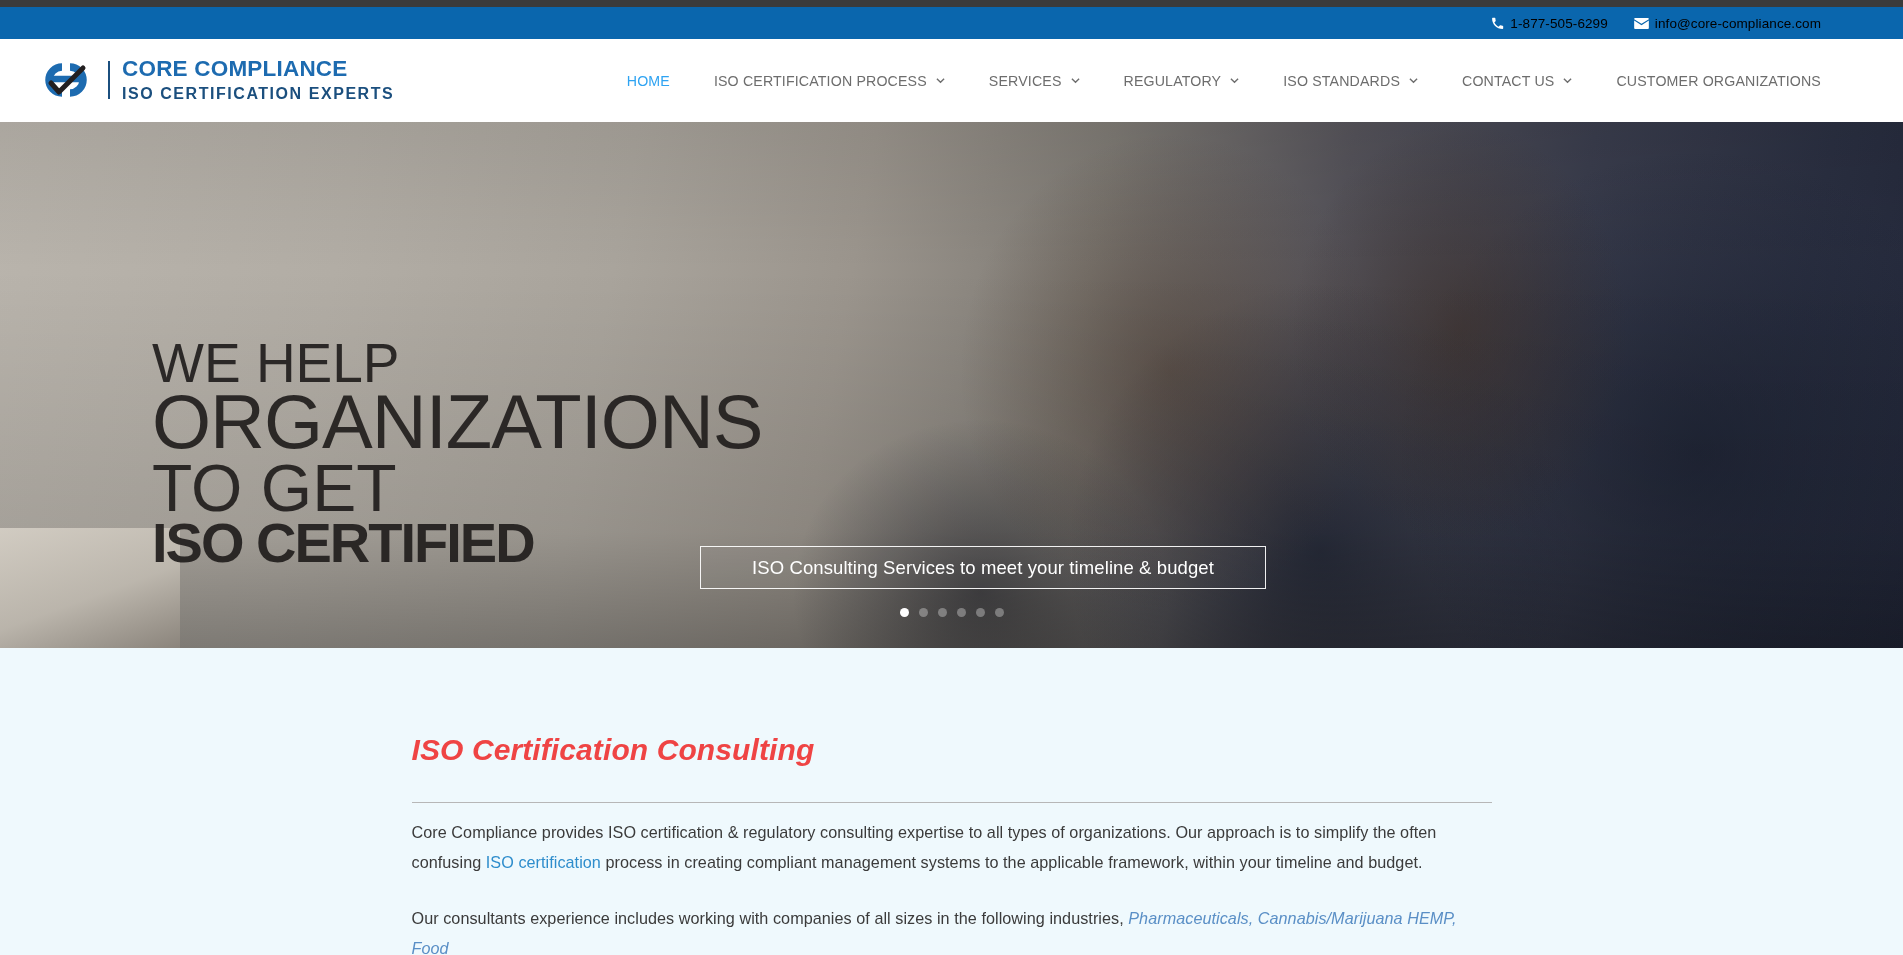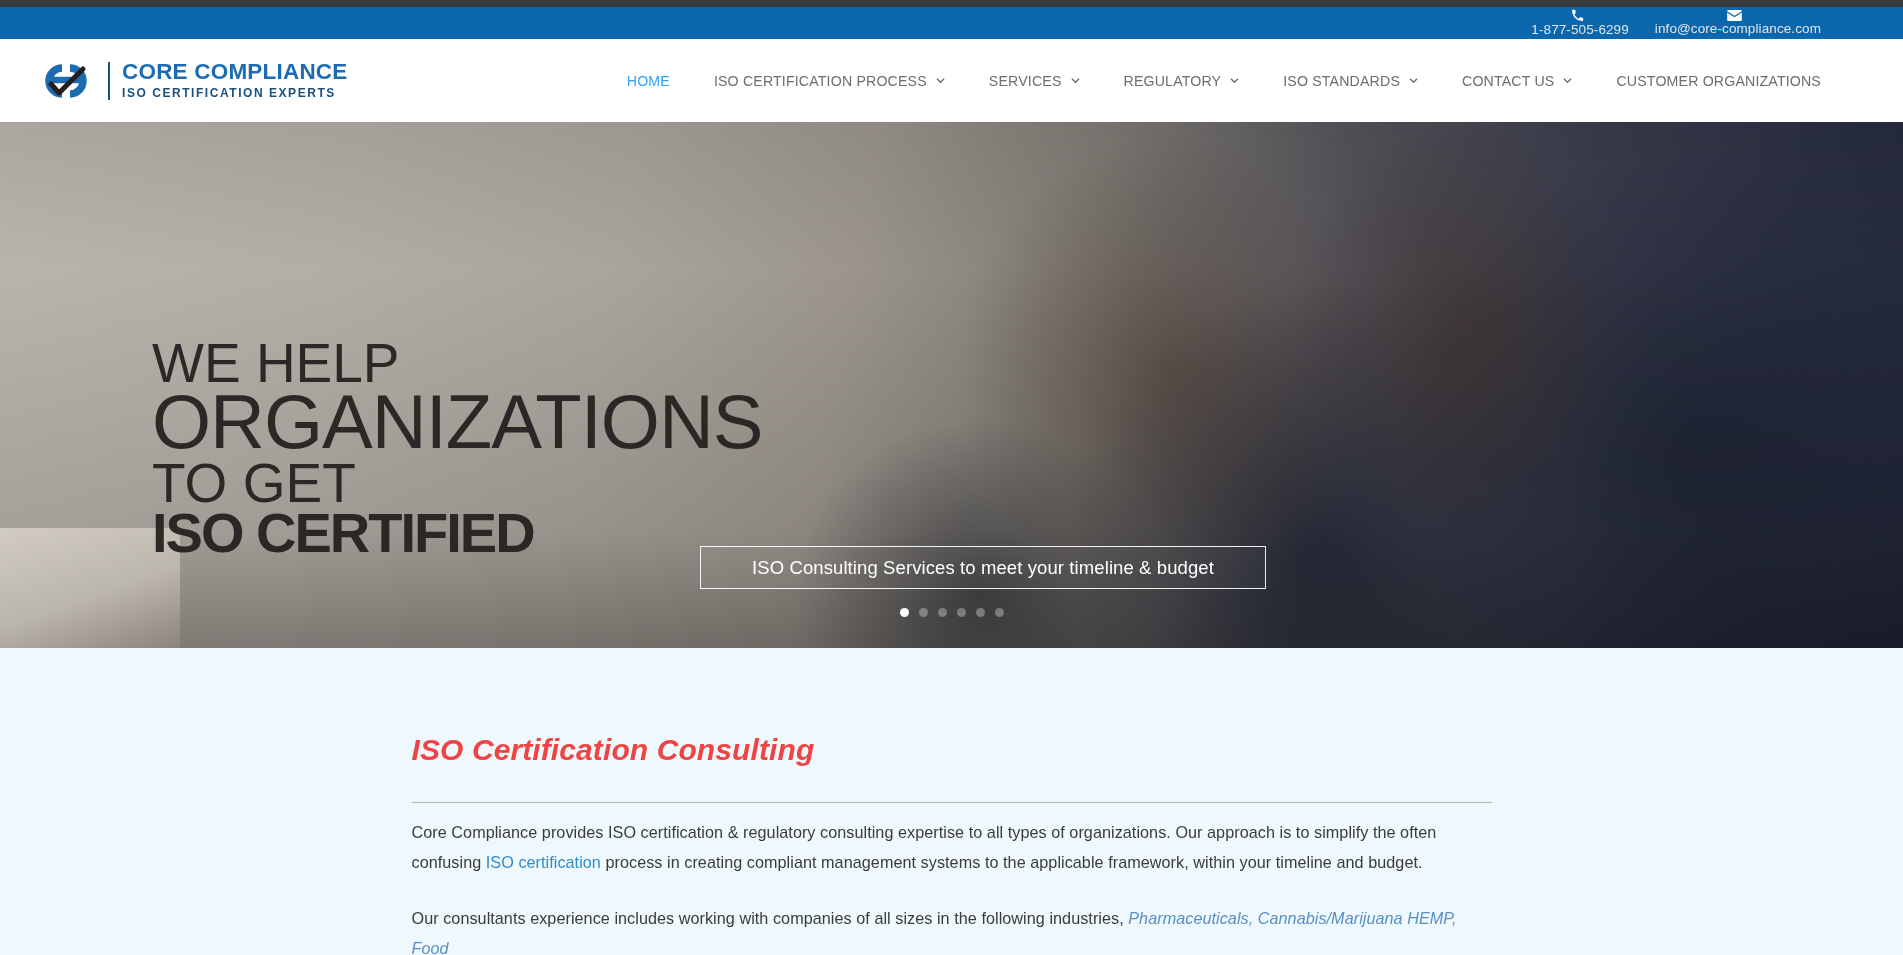--- a/index.html
+++ b/index.html
@@ -24,26 +24,25 @@
     display: flex;
     align-items: center;
     justify-content: flex-end;
     padding-right: 82px;
     color: #ffffff;
   }
   .topbar-item {
     display: flex;
     align-items: center;
     font-size: 13.5px;
-    color: #e5e5e5;
+    color: #000000;
     text-decoration: none;
     margin-left: 26px;
     letter-spacing: 0.1px;
     white-space: nowrap;
-    flex-direction: column;
   }
   .topbar-item .ico {
     display: inline-flex;
     align-items: center;
     margin-right: 6px;
   }
   .topbar-item svg { display: block; }
 
   
   .header {
@@ -71,21 +70,21 @@
   .logo-text { display: flex; flex-direction: column; justify-content: center; }
   .logo-title {
     font-size: 22.5px;
     font-weight: bold;
     color: #1d6bb0;
     letter-spacing: 0.2px;
     line-height: 1.08;
     white-space: nowrap;
   }
   .logo-sub {
-    font-size: 12px;
+    font-size: 16px;
     font-weight: bold;
     color: #1b4f7e;
     letter-spacing: 1.55px;
     line-height: 1.25;
     margin-top: 2px;
     white-space: nowrap;
   }
 
   .nav {
     margin-left: auto;
@@ -162,21 +161,21 @@
     left: 152px;
     top: 215px;
     color: #221f1e;
     line-height: 0.96;
     letter-spacing: -1px;
     opacity: 0.93;
     user-select: none;
   }
   .hl-1 { font-size: 55px; font-weight: 300; letter-spacing: 0px; }
   .hl-2 { font-size: 76px; font-weight: 300; letter-spacing: -1px; margin-top: -4px; }
-  .hl-3 { font-size: 55px; font-weight: 300; letter-spacing: 0px; margin-top: -2px; }
+  .hl-3 { font-size: 66px; font-weight: 300; letter-spacing: 0px; margin-top: -2px; }
   .hl-4 { font-size: 56px; font-weight: bold; letter-spacing: -2px; margin-top: -4px; }
 
   .hero-cta {
     position: absolute;
     left: 700px;
     top: 424px;
     width: 566px;
     height: 43px;
     border: 1px solid rgba(255,255,255,0.92);
     background: rgba(255,255,255,0.03);

